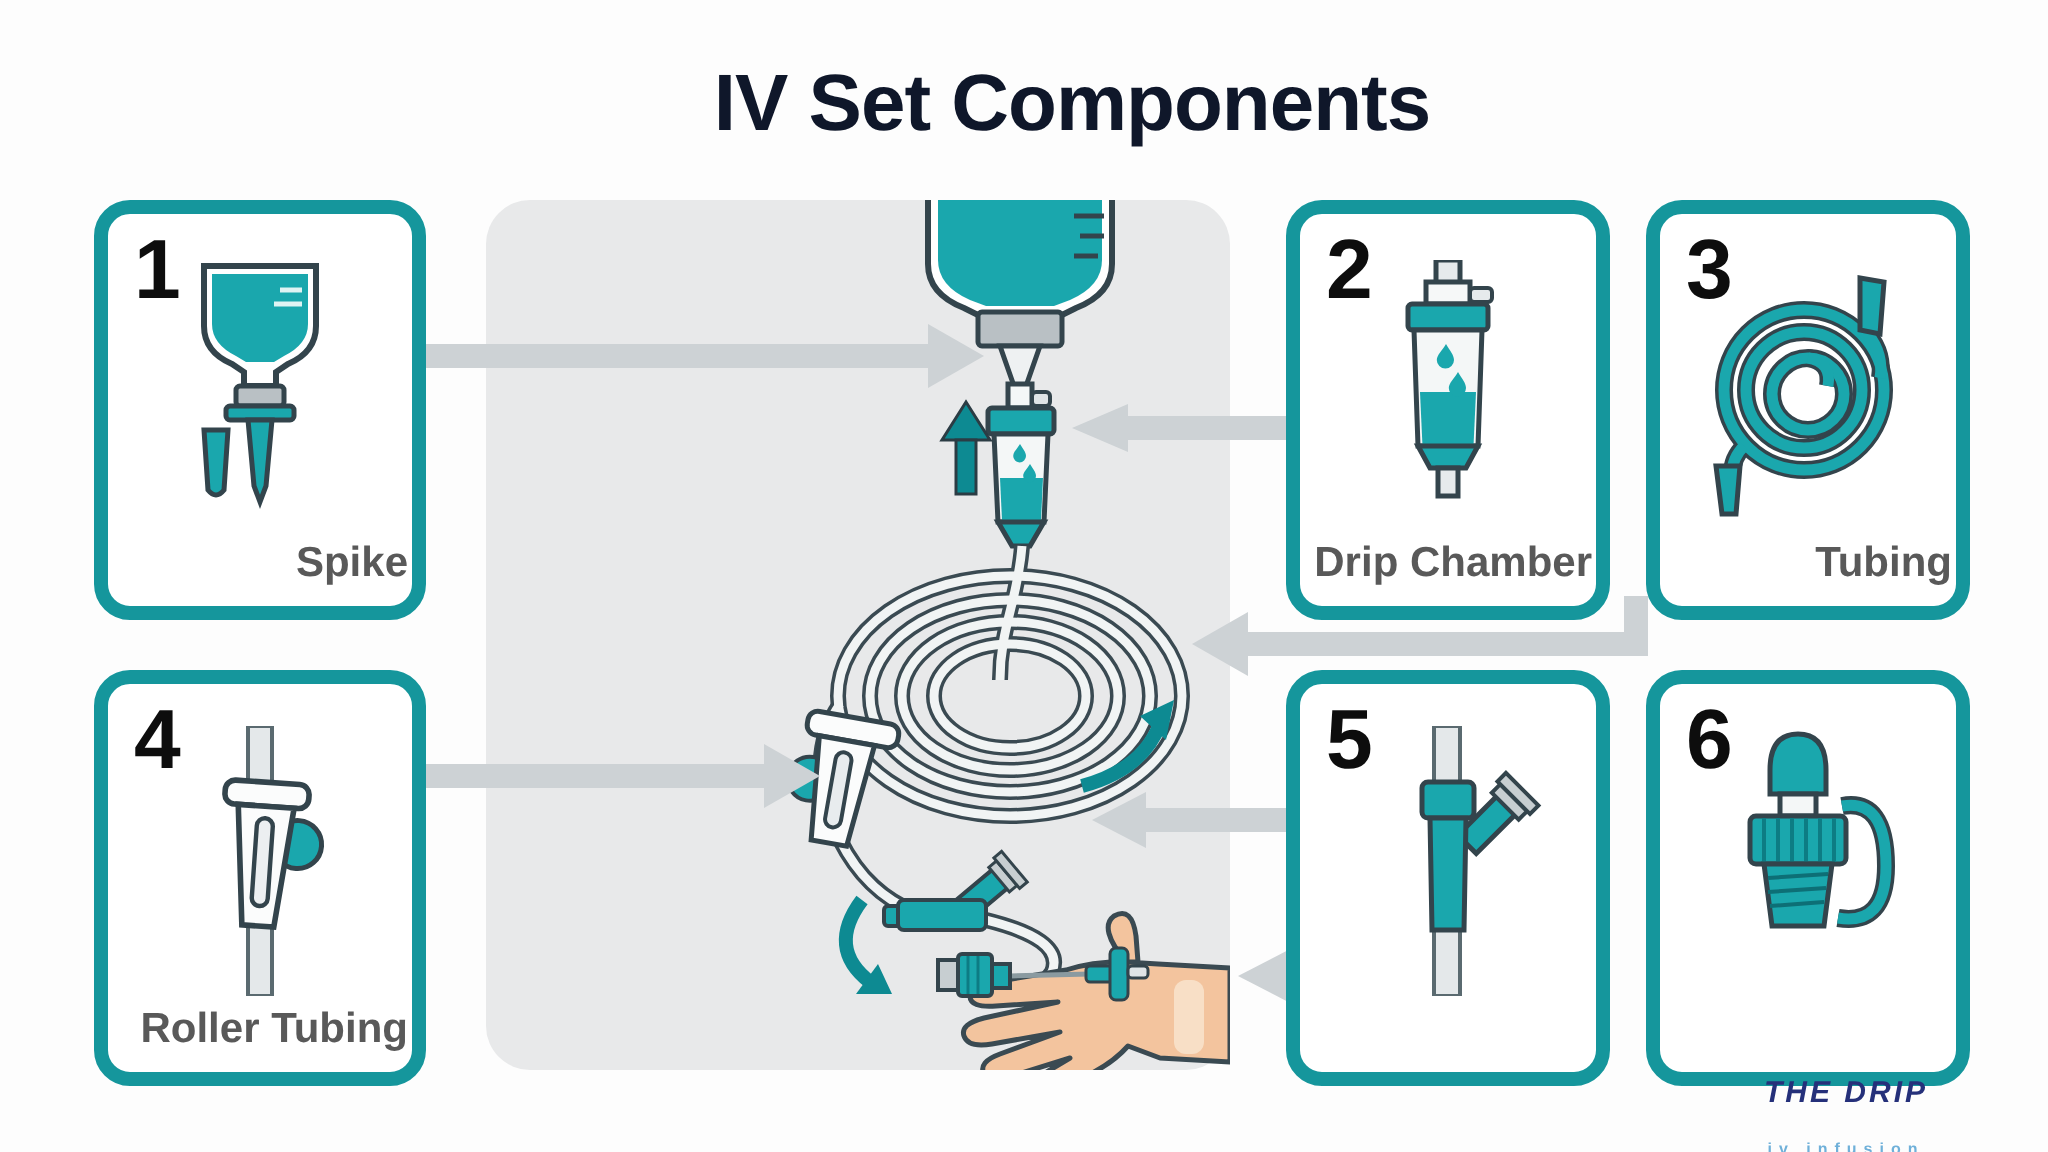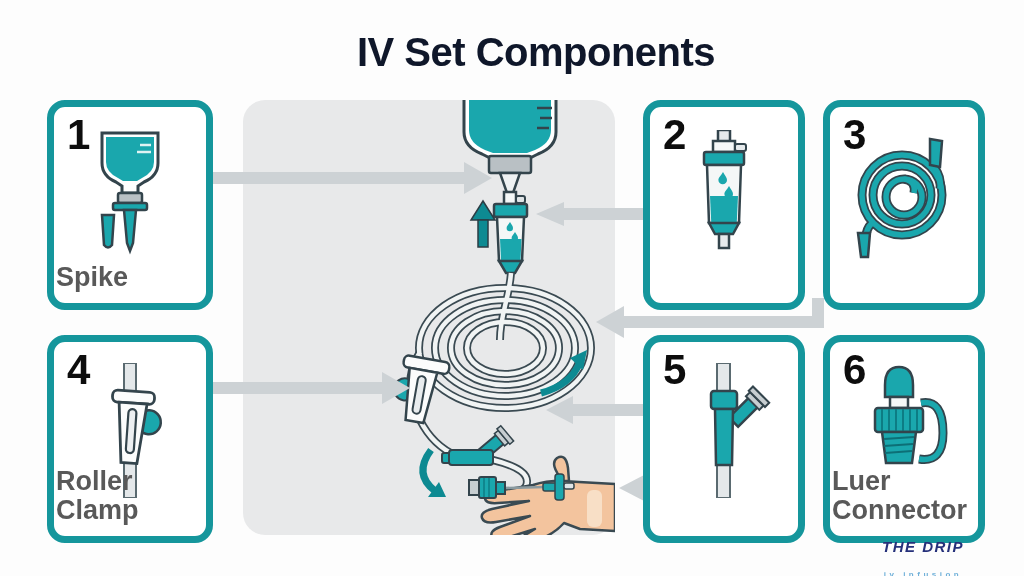--- a/index.html
+++ b/index.html
@@ -37,21 +37,21 @@
   }
   .cbox .num{
     position:absolute;top:4px;left:13px;font-size:42px;font-weight:800;color:#0d0d0d;
   }
   .cbox .icon{
     position:absolute;top:14px;left:0;right:0;height:148px;
     display:flex;align-items:center;justify-content:center;
   }
   .cbox .lbl{
     position:absolute;bottom:10px;left:2px;right:2px;
-    text-align:left;font-size:27px;font-weight:700;color:var(--label);
+    text-align:right;font-size:21px;font-weight:700;color:var(--label);
     line-height:1.1;
   }
   #box1{left:47px;top:100px;width:166px;height:210px;}
   #box2{left:643px;top:100px;width:162px;height:210px;}
   #box3{left:823px;top:100px;width:162px;height:210px;}
   #box4{left:47px;top:335px;width:166px;height:208px;}
   #box5{left:643px;top:335px;width:162px;height:208px;}
   #box6{left:823px;top:335px;width:162px;height:208px;}
   .logo{
     position:absolute;left:848px;top:538px;width:150px;z-index:10;
@@ -215,20 +215,21 @@
       <rect x="61" y="14" width="11" height="7" rx="2" fill="#e6eaec" stroke="#33444c" stroke-width="2"></rect>
       <rect x="30" y="22" width="40" height="13" rx="2" fill="#1aa7ad" stroke="#33444c" stroke-width="2.5"></rect>
       <path d="M33,35 L67,35 L65,93 L35,93 Z" fill="#f4f7f7" stroke="#33444c" stroke-width="2.5"></path>
       <path d="M36,66 L64,66 L62.8,92 L37.2,92 Z" fill="#1aa7ad"></path>
       <path d="M49,42 C51,45.5 53,47.5 53,50 A4.3,4.3 0 1,1 44.4,50 C44.4,47.5 47,45.5 49,42 Z" fill="#1aa7ad"></path>
       <path d="M55,56 C57,59.5 59,61.5 59,64 A4.3,4.3 0 1,1 50.4,64 C50.4,61.5 53,59.5 55,56 Z" fill="#1aa7ad"></path>
       <path d="M35,93 L65,93 L59,104 L41,104 Z" fill="#1aa7ad" stroke="#33444c" stroke-width="2.5"></path>
       <rect x="45" y="104" width="10" height="14" fill="#e6eaec" stroke="#33444c" stroke-width="2.5"></rect>
     </svg>
   </div>
+  <div class="lbl">Drip Chamber</div>
 </div>
 
 <div class="cbox" id="box3">
   <div class="num">3</div>
   <div class="icon">
     <svg width="120" height="132" viewBox="0 0 120 132">
       <g fill="none" stroke="#33444c" stroke-width="9">
         <circle cx="58" cy="66" r="40"></circle>
         <circle cx="58" cy="66" r="29"></circle>
         <circle cx="60" cy="68" r="18"></circle>
@@ -241,36 +242,37 @@
         <circle cx="58" cy="66" r="29"></circle>
         <circle cx="60" cy="68" r="18"></circle>
         <path d="M60,50 Q72,52 70,64"></path>
         <path d="M90,38 Q98,48 96,60"></path>
         <path d="M28,94 Q22,100 22,108"></path>
       </g>
       <path d="M86,10 L98,12 L96,38 L86,36 Z" fill="#1aa7ad" stroke="#33444c" stroke-width="2.5"></path>
       <path d="M14,104 L26,104 L24,128 L17,128 Z" fill="#1aa7ad" stroke="#33444c" stroke-width="2.5"></path>
     </svg>
   </div>
+  <div class="lbl">Tubing</div>
 </div>
 
 <div class="cbox" id="box4">
   <div class="num">4</div>
   <div class="icon">
     <svg width="100" height="135" viewBox="0 0 100 135">
       <rect x="44" y="0" width="12" height="135" fill="#e4e8ea" stroke="#5a6a70" stroke-width="2"></rect>
       <g transform="rotate(4 50 70)">
         <circle cx="68" cy="58" r="12" fill="#1aa7ad" stroke="#33444c" stroke-width="2.5"></circle>
         <rect x="30" y="28" width="42" height="12" rx="5" fill="#fbfcfc" stroke="#33444c" stroke-width="2.8"></rect>
         <path d="M37,40 L65,40 L59,100 L43,100 Z" fill="#fbfcfc" stroke="#33444c" stroke-width="2.8"></path>
         <rect x="47" y="46" width="8" height="44" rx="4" fill="#eceff1" stroke="#33444c" stroke-width="2.2"></rect>
       </g>
     </svg>
   </div>
-  <div class="lbl">Roller Clamp</div>
+  <div class="lbl">Roller Tubing</div>
 </div>
 
 <div class="cbox" id="box5">
   <div class="num">5</div>
   <div class="icon">
     <svg width="100" height="135" viewBox="0 0 100 135">
       <rect x="43" y="0" width="13" height="32" fill="#e4e8ea" stroke="#5a6a70" stroke-width="2"></rect>
       <rect x="43" y="100" width="13" height="35" fill="#e4e8ea" stroke="#5a6a70" stroke-width="2"></rect>
       <g transform="rotate(-45 62 56)">
         <rect x="58" y="50" width="28" height="13" fill="#1aa7ad" stroke="#33444c" stroke-width="2.5"></rect>
@@ -303,19 +305,18 @@
           <line x1="68" y1="46" x2="68" y2="68"></line>
       </g>
       <path d="M33,69 L67,69 L63,100 L37,100 Z" fill="#1aa7ad" stroke="#33444c" stroke-width="2.5"></path>
       <g stroke="#0d6f76" stroke-width="2">
         <line x1="35" y1="76" x2="65" y2="74"></line>
         <line x1="35" y1="83" x2="64" y2="81"></line>
         <line x1="36" y1="90" x2="63" y2="88"></line>
       </g>
     </svg>
   </div>
-  <div class="lbl">Luer Connector</div>
 </div>
 
 <div class="logo">
   <div class="name">THE DRIP</div>
   <div class="tag">iv infusion</div>
 </div>
 
 </body></html>

